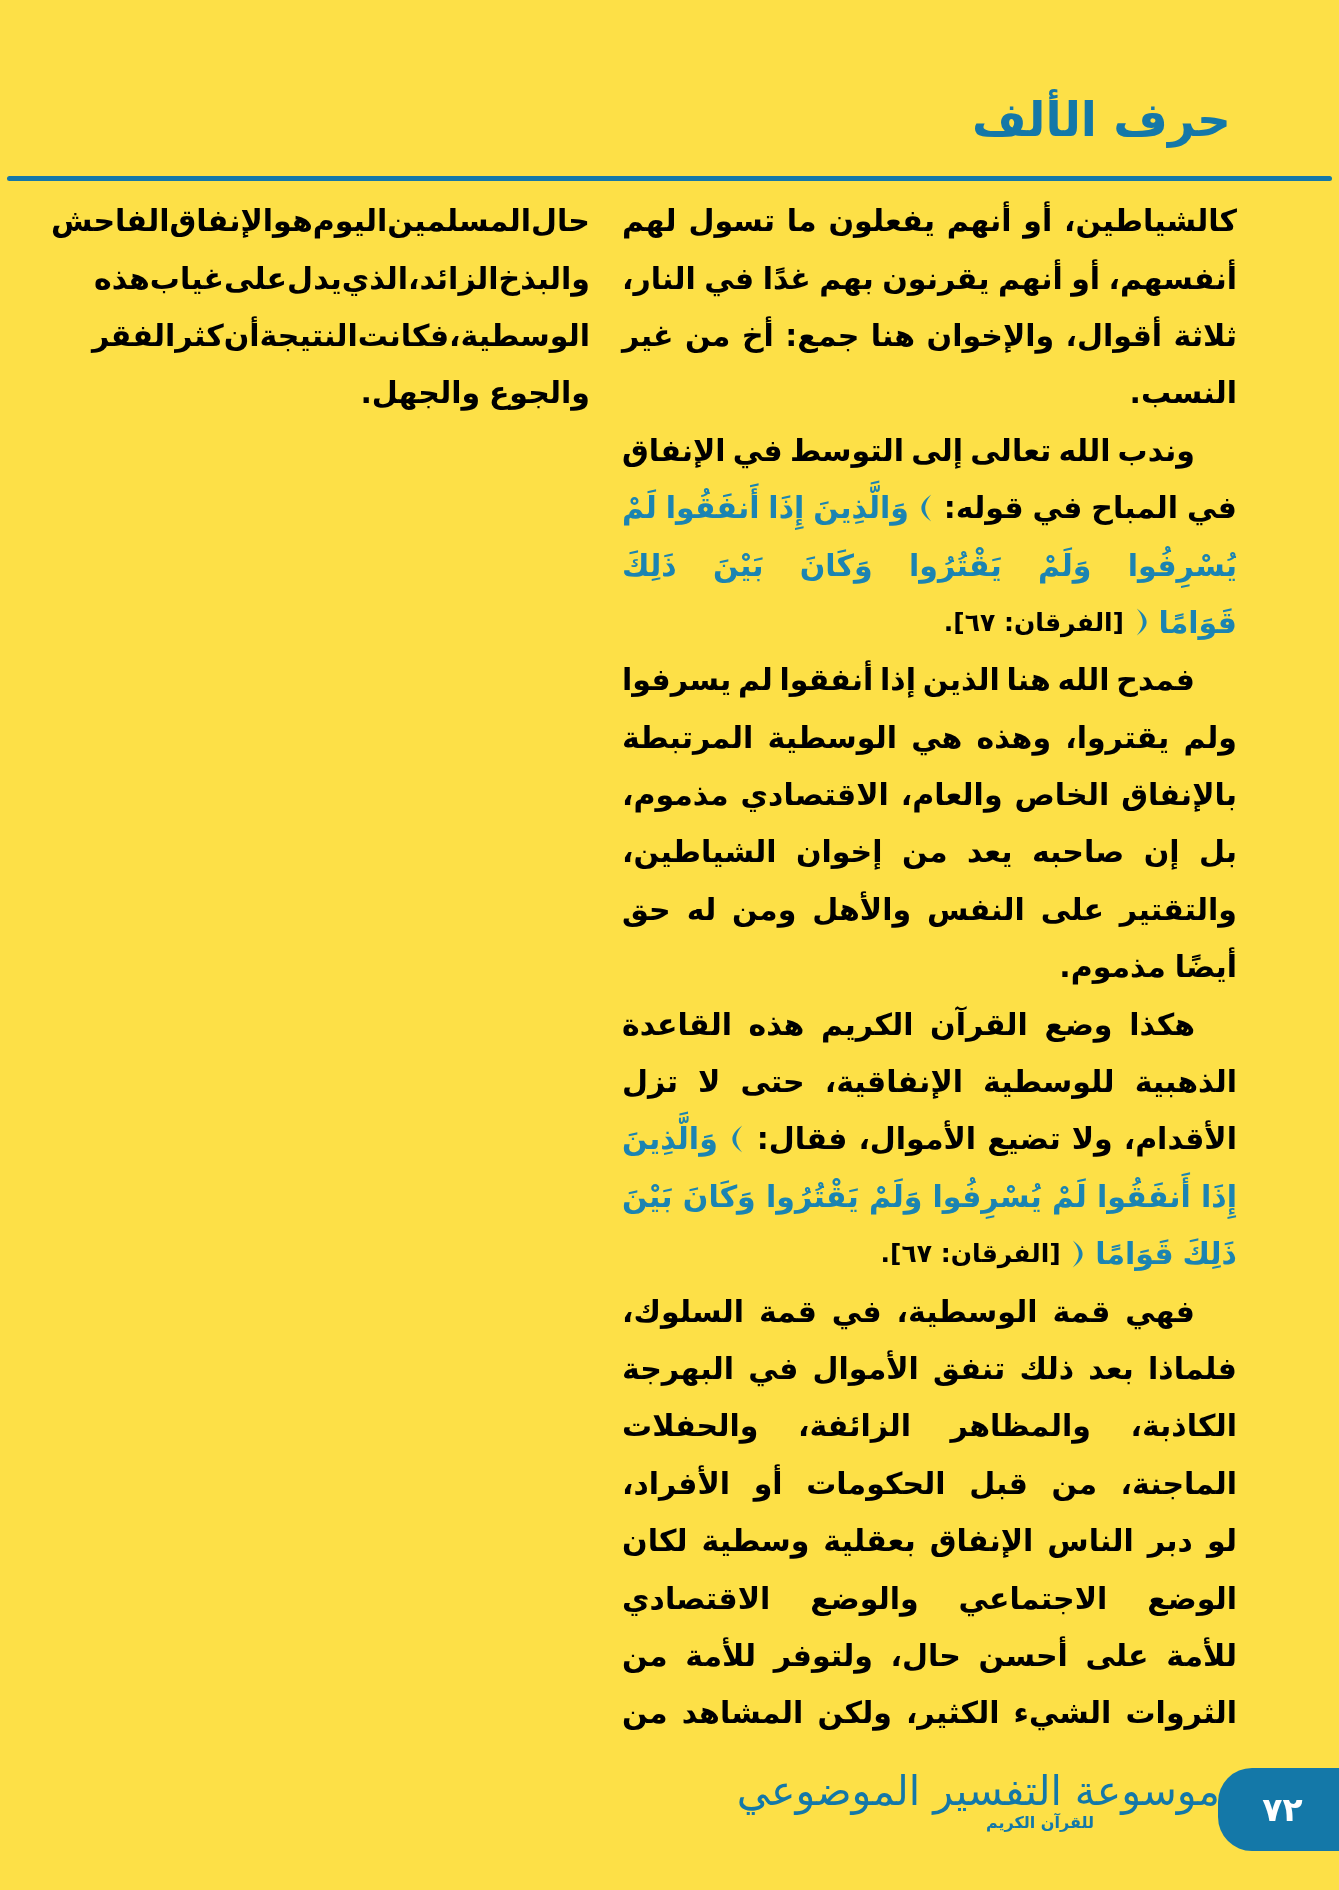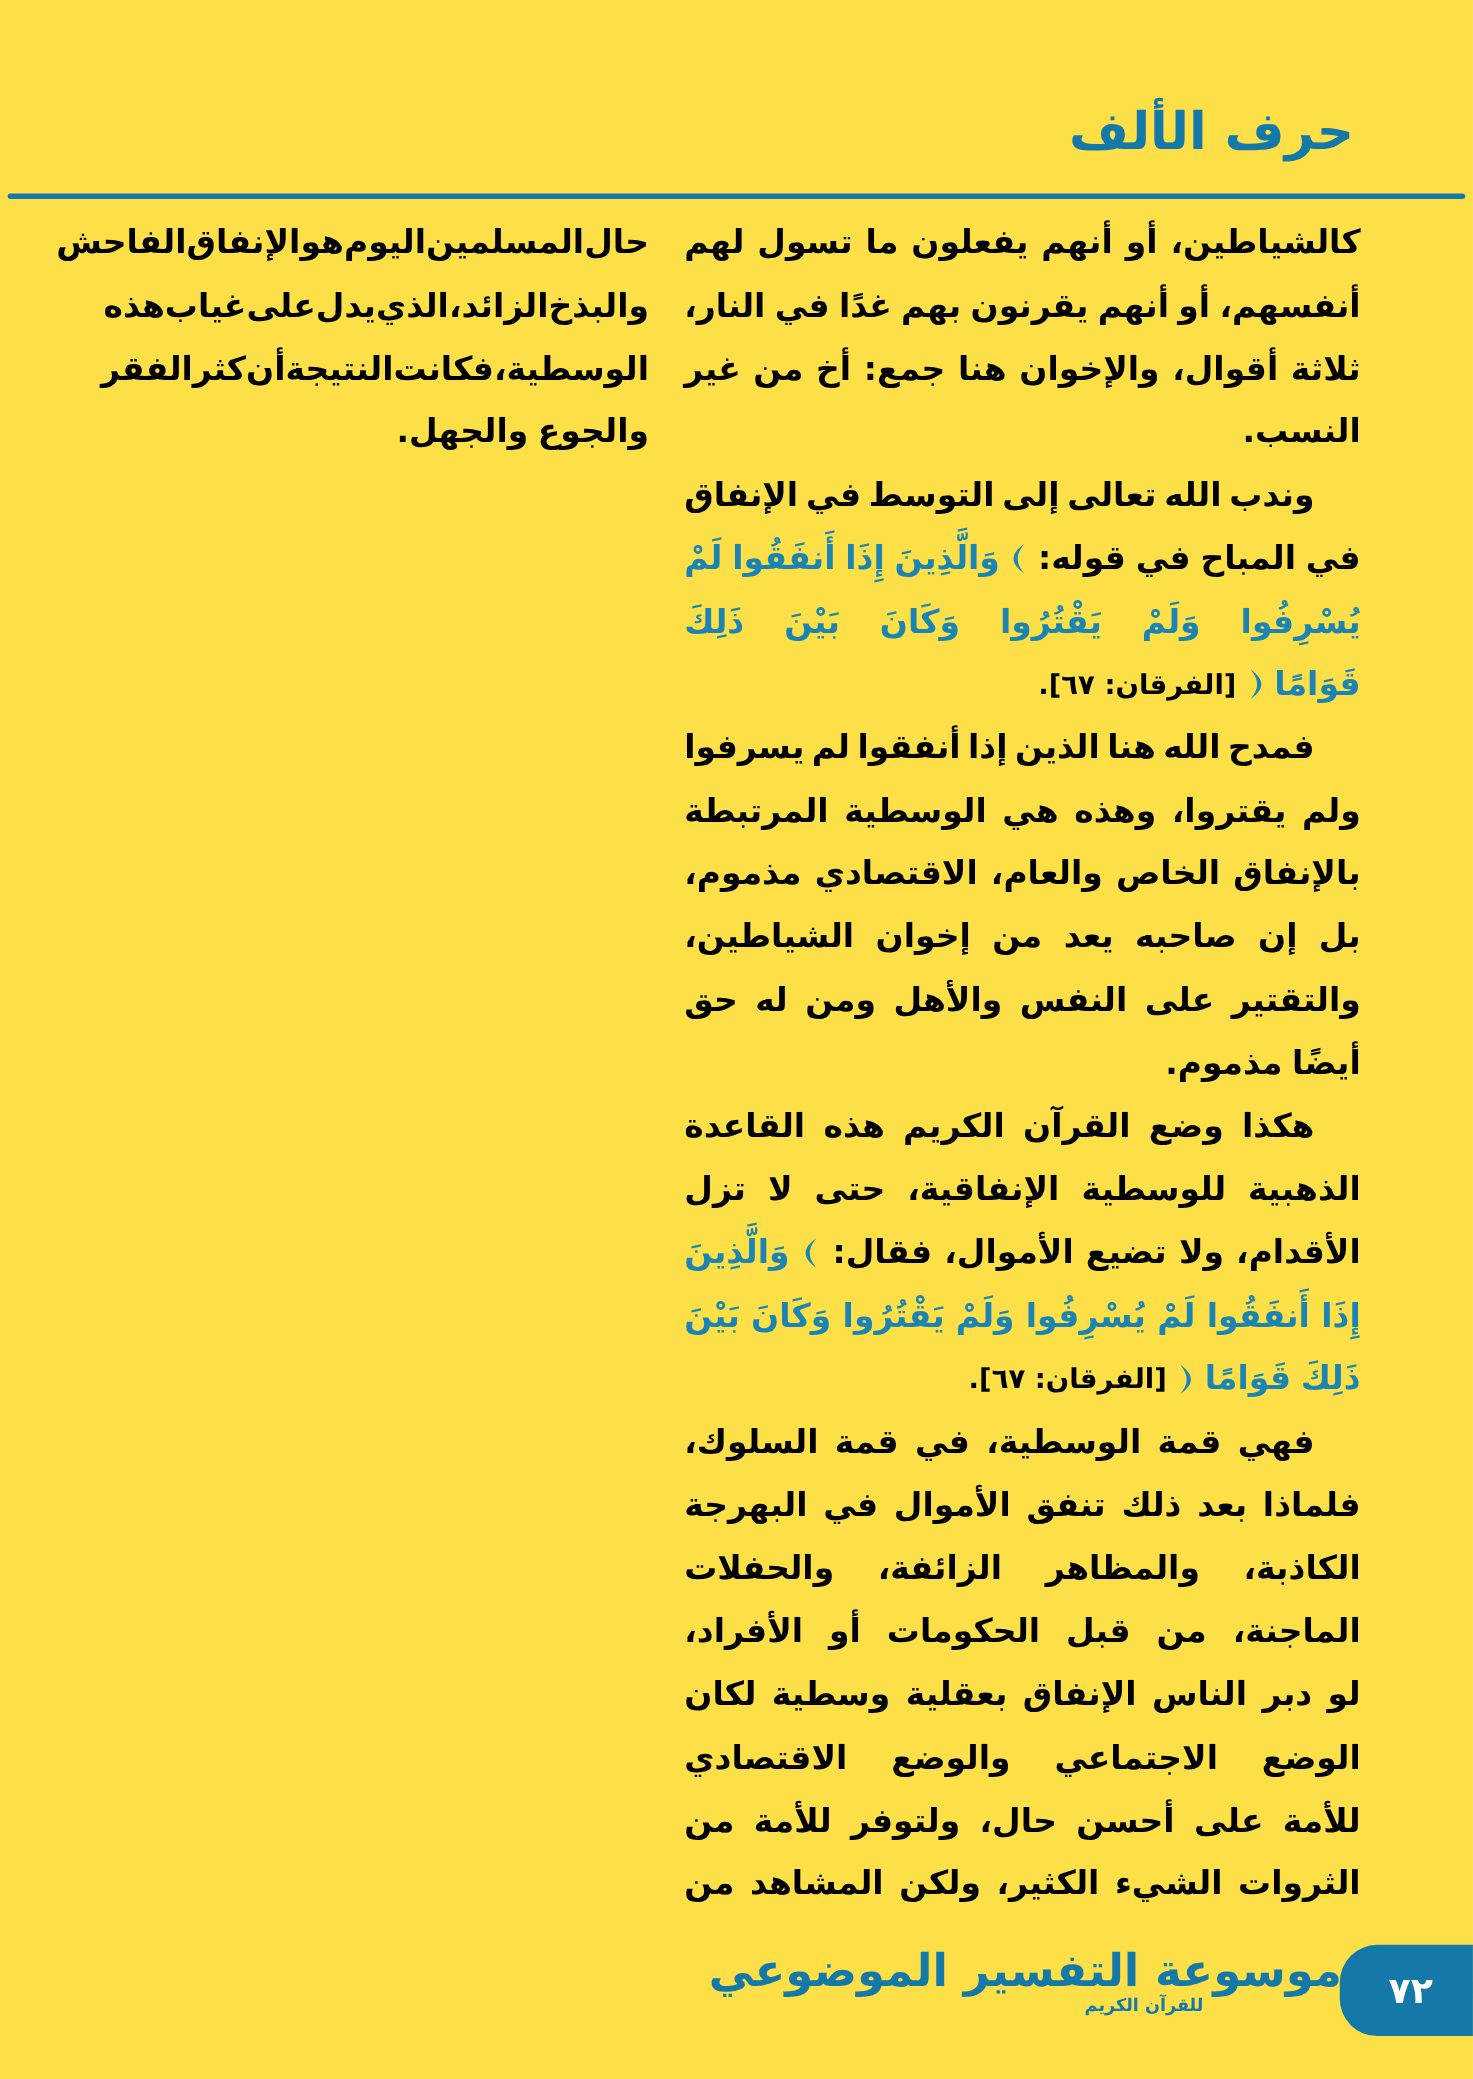--- a/index.html
+++ b/index.html
@@ -59,21 +59,21 @@
   
   .footer-logo{
     position:absolute;
     top:1770px;left:860px;width:360px;
     text-align:center;
     color:var(--accent);
     line-height:1.05;
   }
   .logo-title{
     font-size:41px;
-    font-weight:bold;
+    font-weight:normal;
     letter-spacing:-1px;
     white-space:nowrap;
     padding-left:32px;
   }
   .logo-subtitle{
     font-size:16px;
     font-weight:bold;
     margin-top:2px;
   }
   .page-badge{

